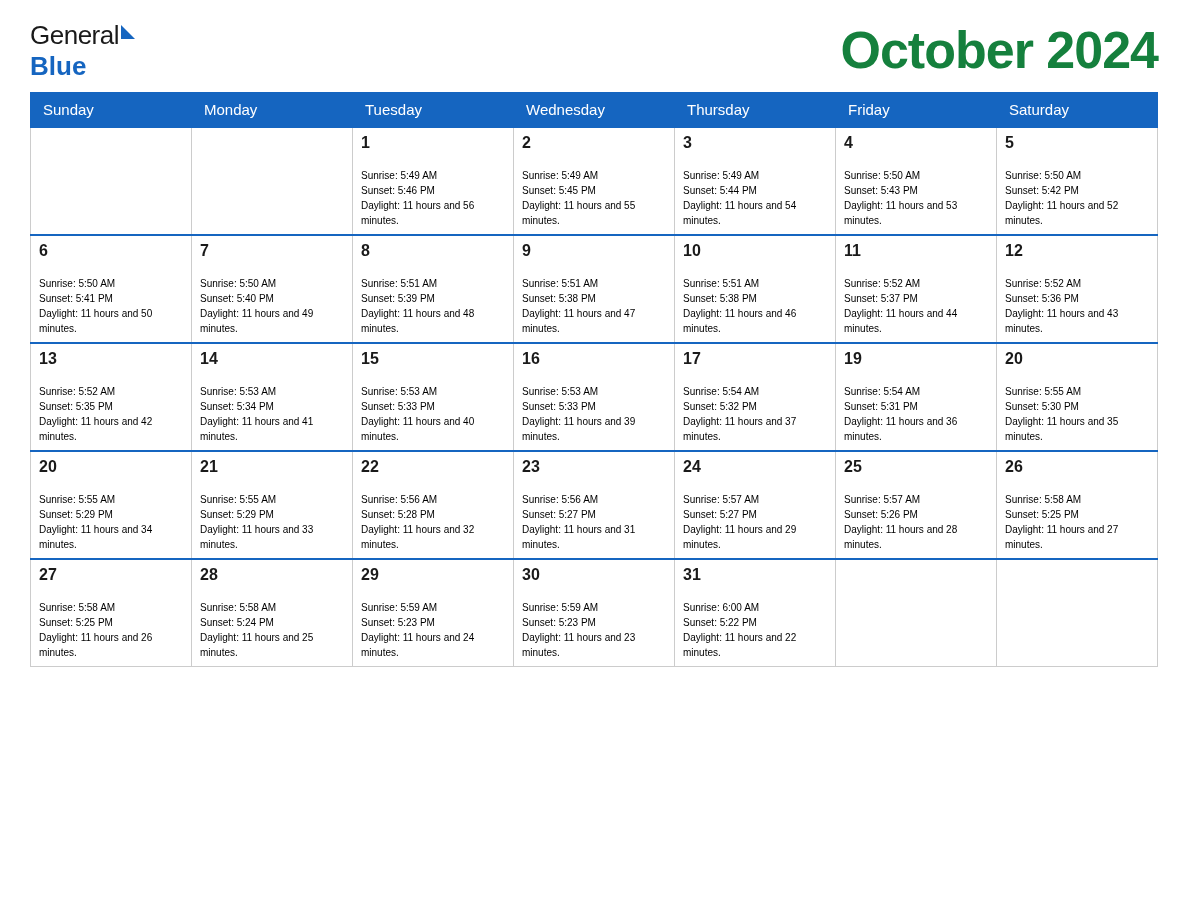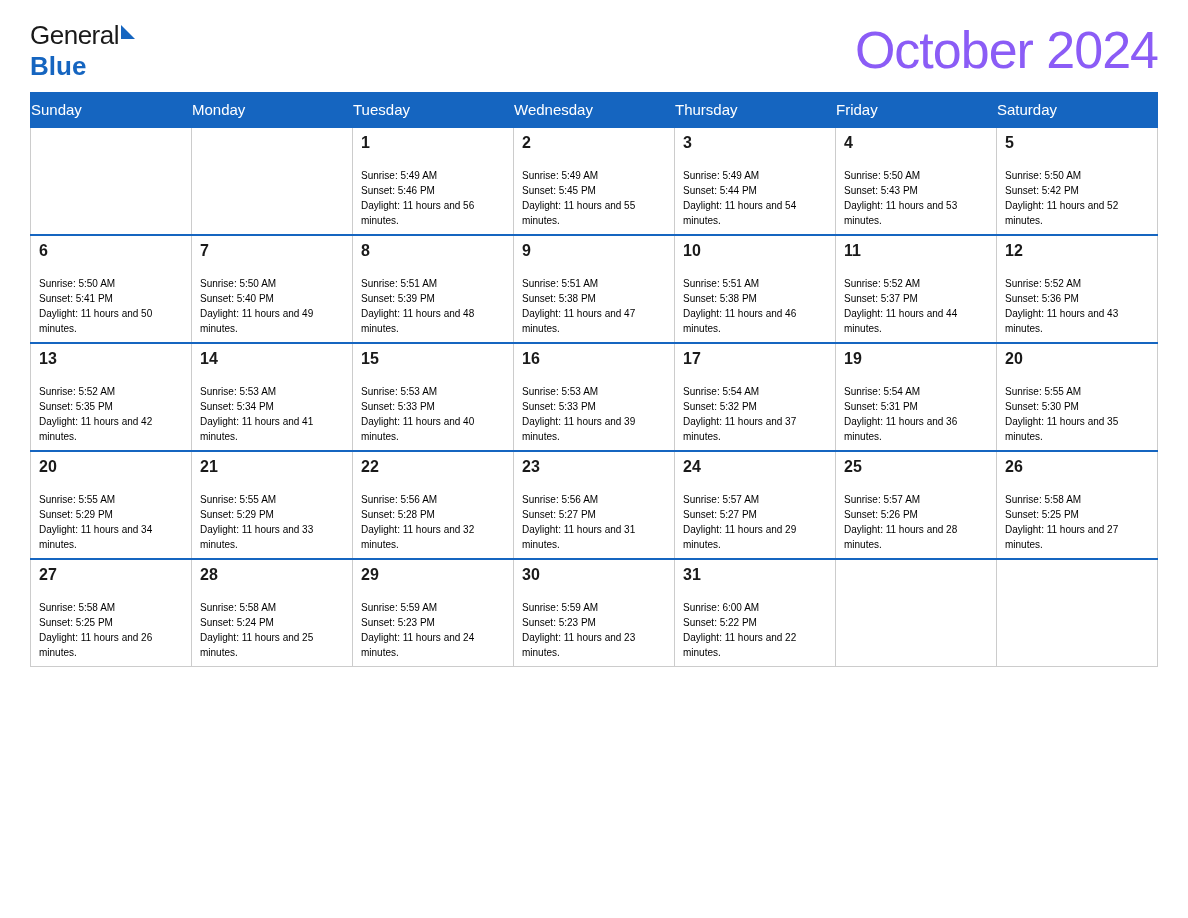--- a/index.html
+++ b/index.html
@@ -48,40 +48,40 @@
       border-top: 14px solid transparent;
       border-bottom: 0px solid transparent;
       margin-left: 2px;
       margin-top: -8px;
     }
     .title-area {
       text-align: right;
     }
     .month-title {
       font-size: 52px;
-      font-weight: normal;
-      color: #8b5cf6;
+      font-weight: bold;
+      color: #15803d;
       letter-spacing: -1px;
     }
     .location-title {
       font-size: 20px;
       color: #1a1a1a;
       margin-top: 2px;
     }
     .calendar-table {
       width: 100%;
       border-collapse: collapse;
       margin-top: 10px;
     }
     .calendar-table th {
       background-color: #1565c0;
       color: #fff;
       font-size: 15px;
       font-weight: normal;
-      padding: 8px 0;
+      padding: 8px 12px;
       text-align: left;
       border: 1px solid #1565c0;
     }
     .calendar-table td {
       vertical-align: top;
       border: 1px solid #ccc;
       padding: 6px 8px;
       width: calc(100% / 7);
       min-height: 100px;
     }

